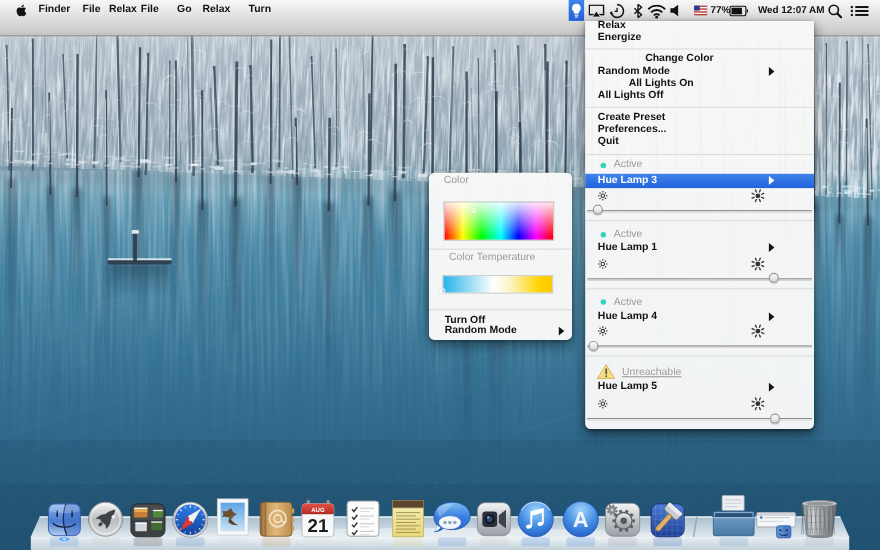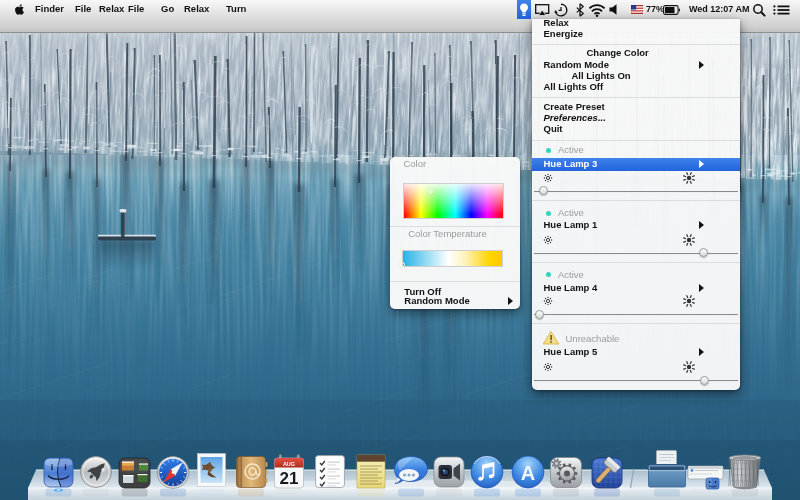--- a/index.html
+++ b/index.html
@@ -1210,21 +1210,21 @@
     <div class="mi" style="left:11.5px;top:-3px;">Relax</div>
     <div class="mi" style="left:11.5px;top:7.800000000000001px;">Energize</div>
     <div class="sep" style="top:24.8px"></div>
     <div class="mi" style="left:11.5px;top:27.4px;margin-left:43px;">Change Color</div>
     <div class="mi" style="left:11.5px;top:38.5px;">Random Mode</div>
     <div class="arrow" style="left:167px;top:41.5px"></div>
     <div class="mi" style="left:11.5px;top:49.5px;margin-left:28px;">All Lights On</div>
     <div class="mi" style="left:11.5px;top:60.5px;">All Lights Off</div>
     <div class="sep" style="top:77.7px"></div>
     <div class="mi" style="left:11.5px;top:81.2px;">Create Preset</div>
-    <div class="mi" style="left:11.5px;top:92.2px;font-style:italic;">Preferences...</div>
+    <div class="mi" style="left:11.5px;top:92.2px;">Preferences...</div>
     <div class="mi" style="left:11.5px;top:103.2px;">Quit</div>
     <div class="sep" style="top:121.1px"></div>
     <div class="dot" style="left:14px;top:128.9px"></div>
     <div class="mi gray" style="left:26px;top:124.4px;">Active</div>
     <div class="hl" style="top:138.5px;height:13px"></div>
     <div class="mi" style="left:11.5px;top:138px;color:#fff">Hue Lamp 3</div>
     <div class="arrow warrow" style="left:167px;top:141px"></div>
     <svg class="sun" style="left:10.399999999999999px;top:152.5px" width="12" height="12">
       <circle cx="6" cy="6" r="1.6" fill="none" stroke="#333" stroke-width="1"></circle>
       <circle cx="9.6" cy="6.0" r="0.7" fill="#333"></circle>
@@ -1306,21 +1306,21 @@
       <line x1="10.0" y1="5.8" x2="12.7" y2="4.6" stroke="#333" stroke-width="1.2"></line>
     </svg>
     <div class="track" style="left:2px;right:2px;top:295.0px"></div>
     <div class="knob" style="left:2.9000000000000004px;top:290.5px"></div>
     <div class="sep" style="top:303.5px"></div>
     <svg style="position:absolute;left:10px;top:311px" width="18" height="15">
 <path d="M9 1.5 L16.8 14 H1.2 Z" fill="#f3dd8b" stroke="#dcab3c" stroke-width="0.8" stroke-linejoin="round"></path>
 <rect x="8.3" y="5" width="1.6" height="5.2" fill="#6a5a28"></rect>
       <rect x="8.3" y="11.2" width="1.6" height="1.6" fill="#6a5a28"></rect>
     </svg>
-    <div class="mi gray" style="left:33.5px;top:312.9px;">Unreachable</div>
+    <div class="mi gray" style="left:33.5px;top:312.9px;text-decoration:underline;">Unreachable</div>
     <div class="mi" style="left:11.5px;top:325.8px;">Hue Lamp 5</div>
     <div class="arrow" style="left:167px;top:328.8px"></div>
     <svg class="sun" style="left:10.399999999999999px;top:341.8px" width="12" height="12">
       <circle cx="6" cy="6" r="1.6" fill="none" stroke="#333" stroke-width="1"></circle>
       <circle cx="9.6" cy="6.0" r="0.7" fill="#333"></circle>
       <circle cx="8.5" cy="8.5" r="0.7" fill="#333"></circle>
       <circle cx="6.0" cy="9.6" r="0.7" fill="#333"></circle>
       <circle cx="3.5" cy="8.5" r="0.7" fill="#333"></circle>
       <circle cx="2.4" cy="6.0" r="0.7" fill="#333"></circle>
       <circle cx="3.5" cy="3.5" r="0.7" fill="#333"></circle>

